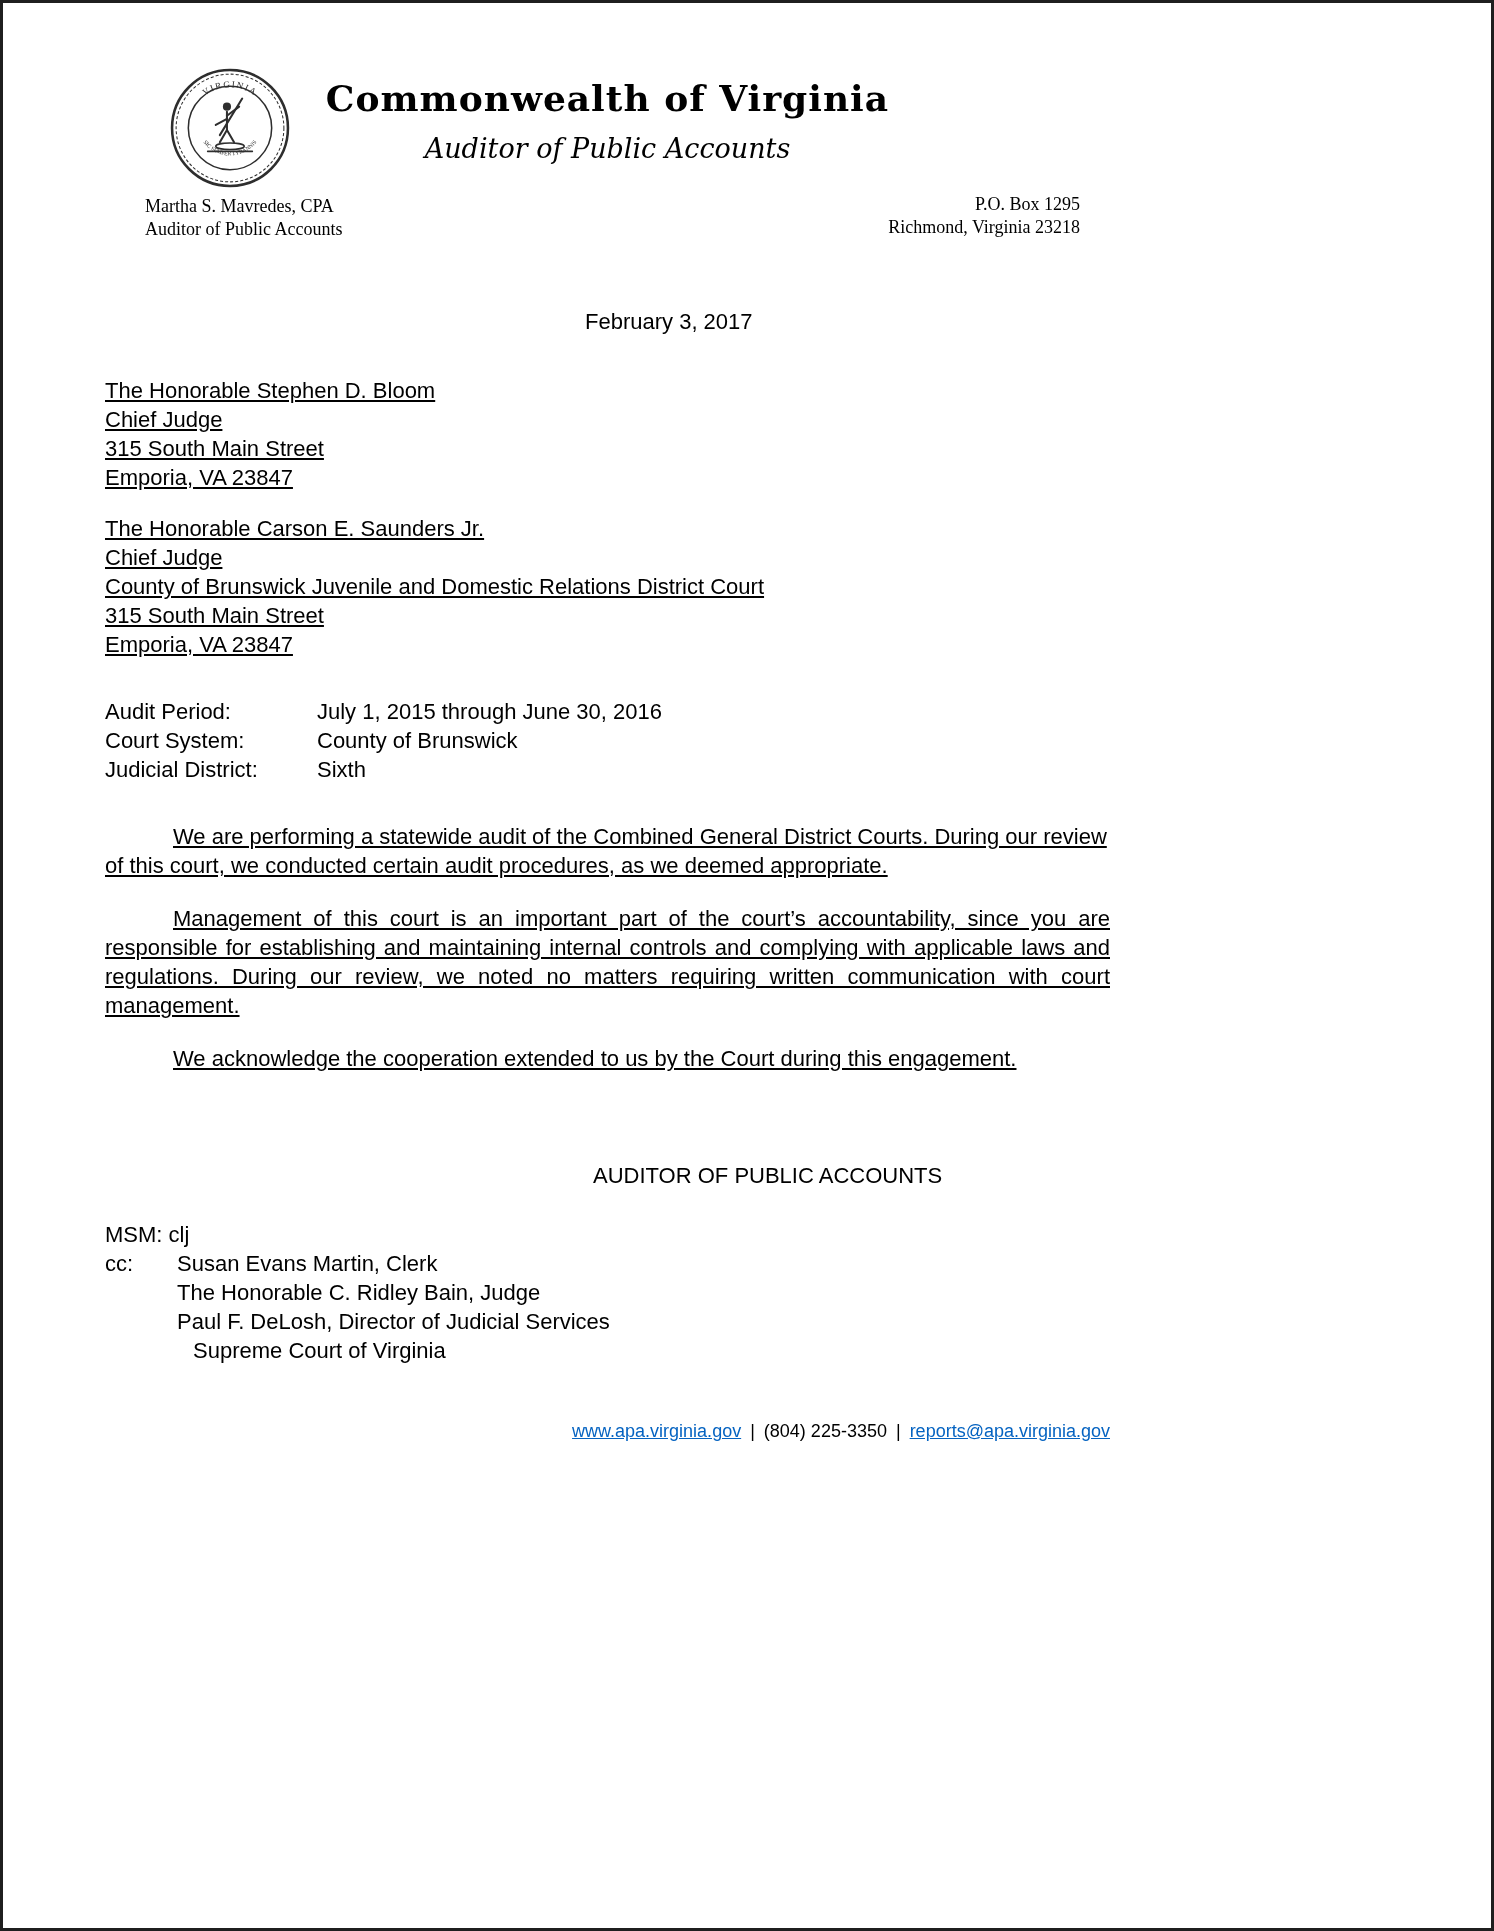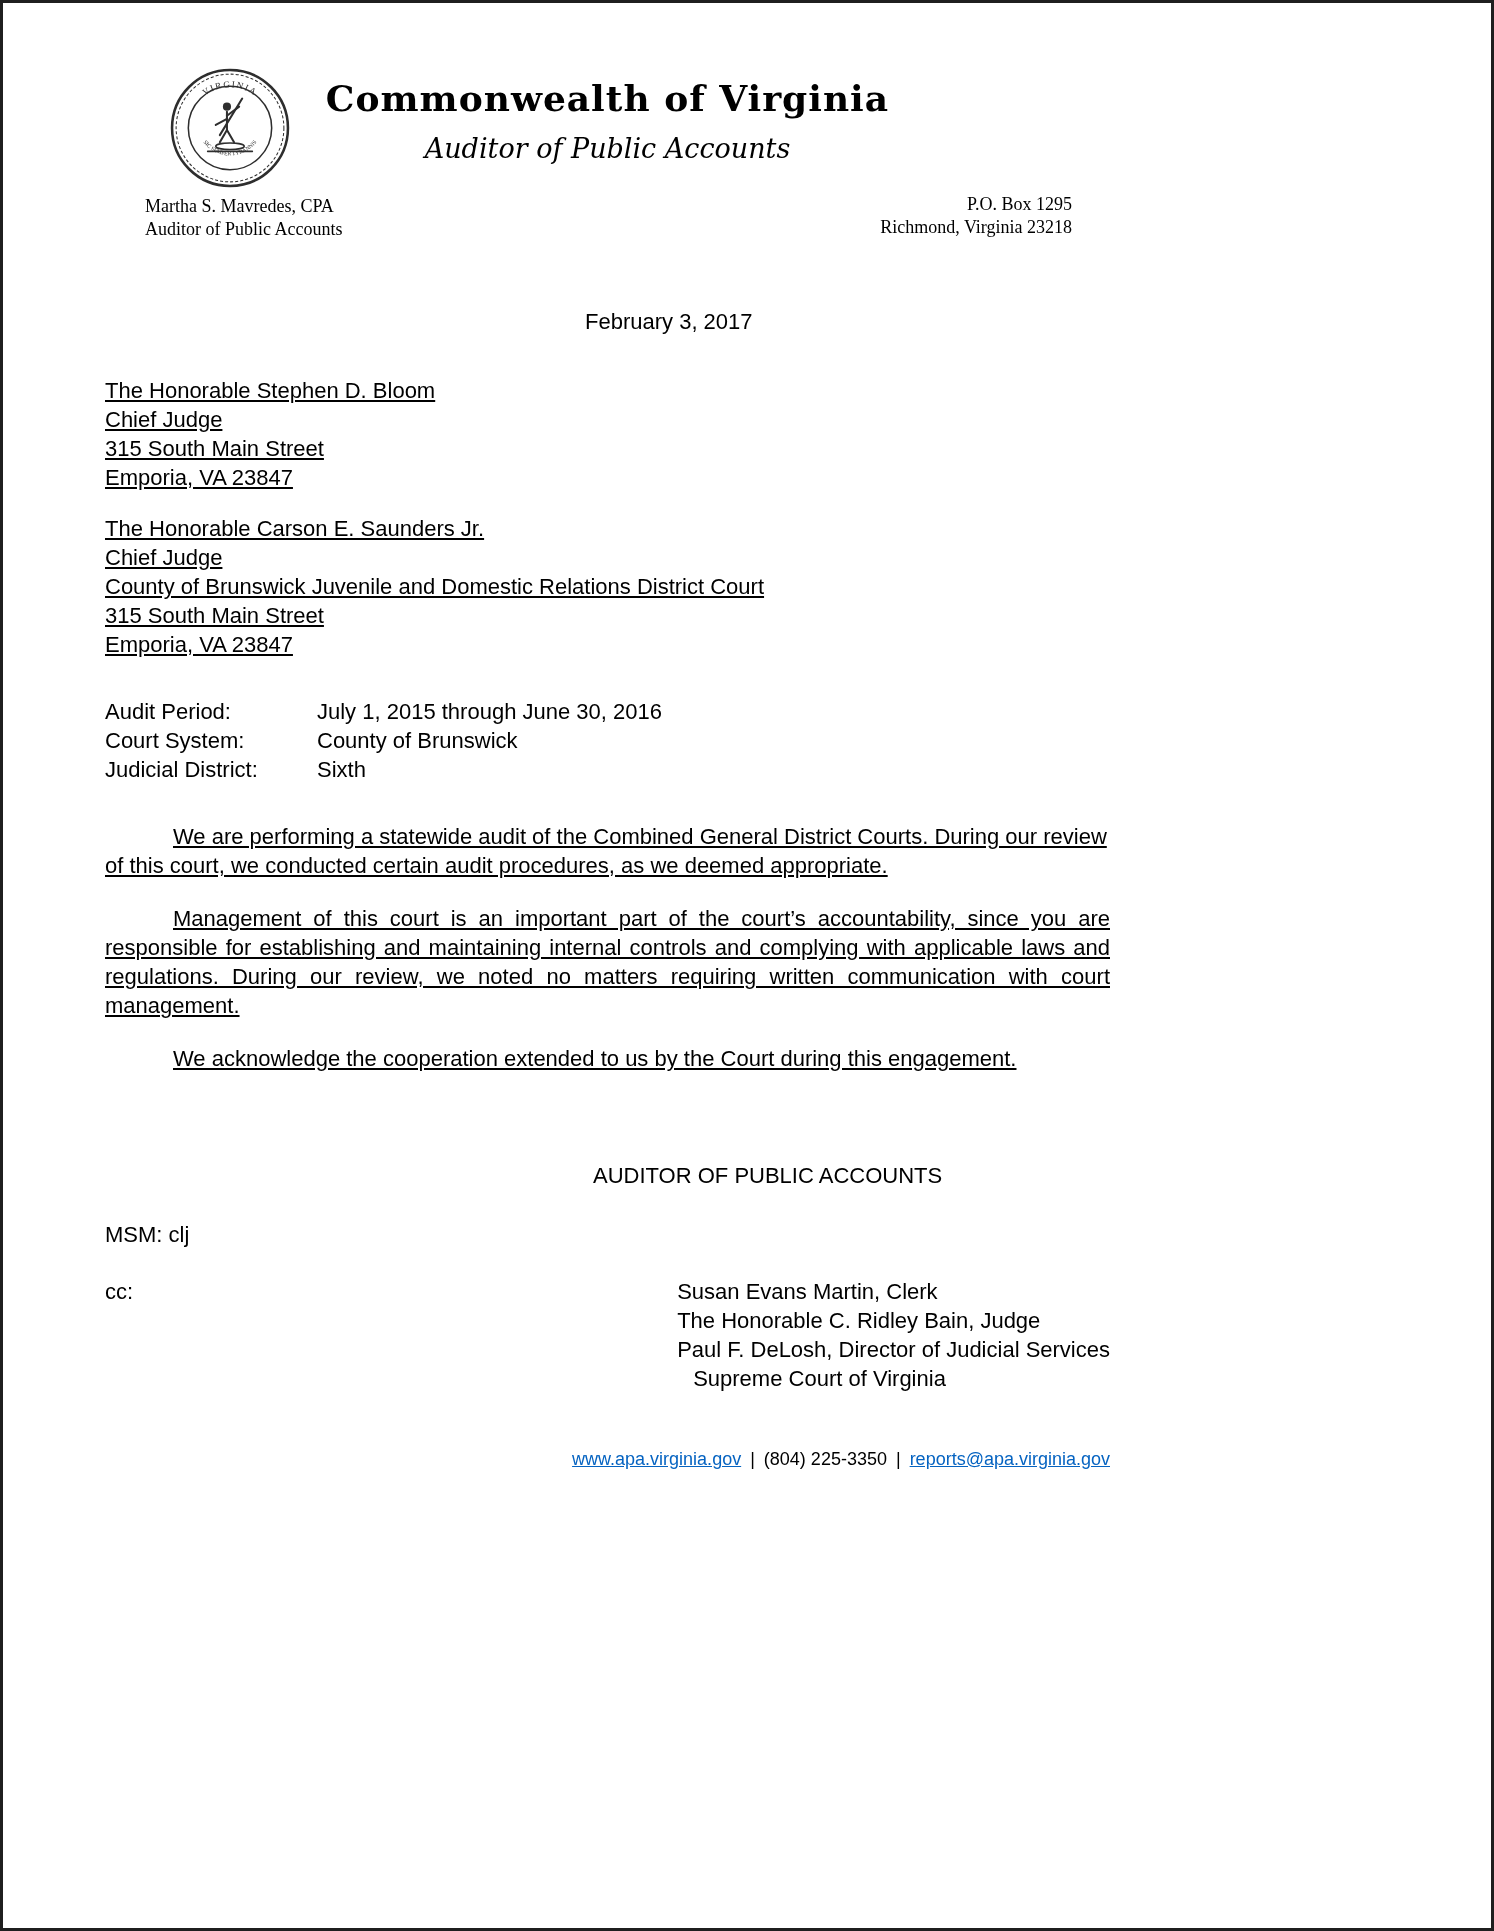--- a/index.html
+++ b/index.html
@@ -46,21 +46,21 @@
     margin: 0;
   }
   .subtitle {
     font-family: "DejaVu Serif", serif;
     font-style: italic;
     font-size: 27px;
     margin-top: 14px;
   }
   .po-block {
     position: absolute;
-    right: 38px;
+    right: 30px;
     top: 190px;
     text-align: right;
     font-family: "Liberation Serif", serif;
     font-size: 18px;
     line-height: 23px;
   }
   
   .date {
     margin-top: 56px;
     padding-left: 480px;
@@ -81,21 +81,21 @@
   }
   .bodypara.first { margin-top: 38px; }
   .bodypara.justified { text-align: justify; }
   .signature {
     margin-top: 88px;
     padding-left: 488px;
     font-size: 22px;
     line-height: 29px;
   }
   .reference { margin-top: 30px; font-size: 22px; line-height: 29px; }
-  .cc-block { margin-top: 28px; display: flex; font-size: 22px; line-height: 29px; justify-content: space-between; }
+  .cc-block { display: flex; font-size: 22px; line-height: 29px; }
   .cc-label { width: 72px; flex: 0 0 72px; }
   .cc-indent { padding-left: 16px; }
   .footer {
     margin-top: 52px;
     text-align: right;
     font-size: 18px;
     line-height: 29px;
   }
   .footer a {
     color: var(--link-color);

